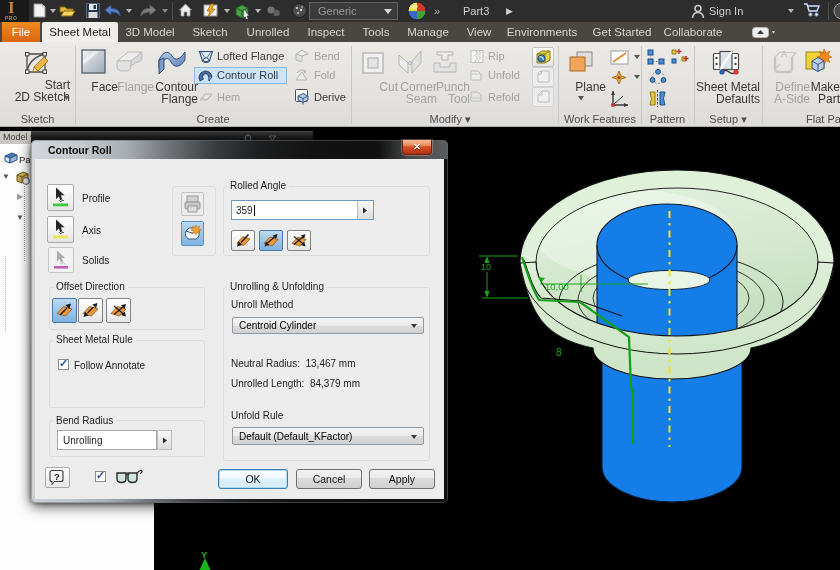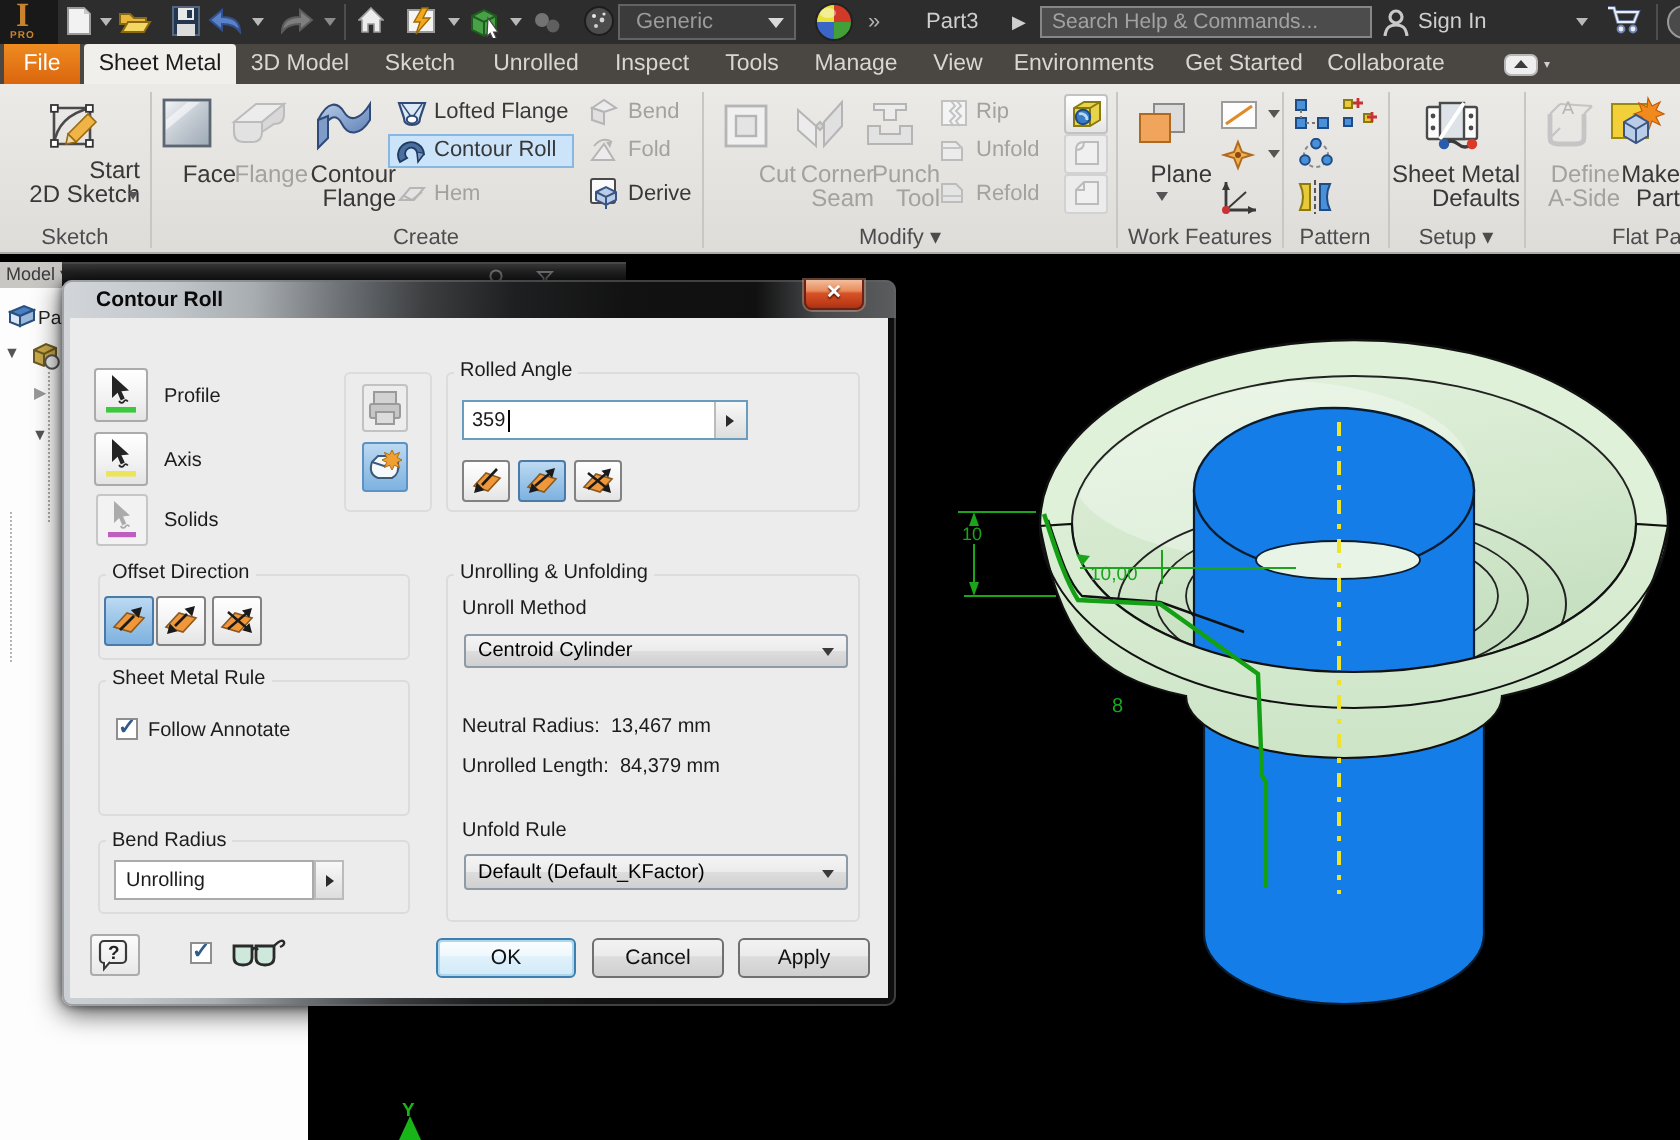--- a/index.html
+++ b/index.html
@@ -131,21 +131,20 @@
         <rect x="10" y="0" width="10" height="10" fill="#d23a28"></rect>
         <rect x="0" y="10" width="10" height="10" fill="#3a66c8"></rect>
         <rect x="10" y="10" width="10" height="10" fill="#43a038"></rect>
       </g>
       <circle cx="10" cy="10" r="9" fill="none" stroke="#222" stroke-width="1"></circle>
       <ellipse cx="7" cy="5.5" rx="4" ry="2.5" fill="rgba(255,255,255,0.45)"></ellipse>
     </svg>
   <div class="tbtext" style="left:434px;color:#b5b5b5">»</div>
   <div class="tbtext" style="left:463px">Part3</div>
   <div class="tbtext" style="left:506px;font-size:9px;top:6px;color:#cfcfcf">▶</div>
-  <div id="searchbox" class="abs">Search Help &amp; Commands...</div>
   <svg class="tbi" style="left:691px;top:4px" width="14" height="14">
       <circle cx="7" cy="4.5" r="3" fill="none" stroke="#c9c9c9" stroke-width="1.6"></circle>
       <path d="M1.5 14 C2 9.5 4 8.5 7 8.5 C10 8.5 12 9.5 12.5 14" fill="none" stroke="#c9c9c9" stroke-width="1.6"></path>
     </svg>
   <div class="tbtext" style="left:709px">Sign In</div>
   <i class="dd" style="left:788px"></i>
   <svg class="tbi" style="left:803px;top:2px" width="18" height="17">
       <path d="M1 2 h3 l2 7 h8 l2 -5 h-11" fill="none" stroke="#7286b4" stroke-width="1.8"></path>
       <path d="M1 2 h3 l2 7 h8 l2 -5 h-11" fill="none" stroke="#e9edf5" stroke-width="0.9"></path>
       <circle cx="7.5" cy="12.5" r="1.7" fill="#e9edf5" stroke="#7286b4"></circle>

